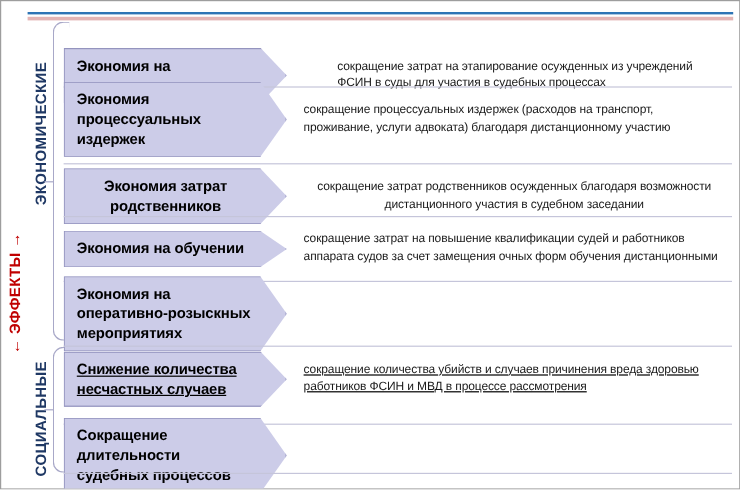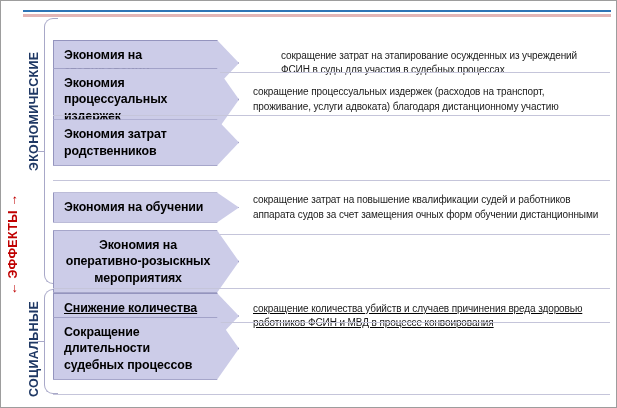--- a/index.html
+++ b/index.html
@@ -175,49 +175,50 @@
       <div class="desc">сокращение затрат на этапирование осужденных из учреждений ФСИН в суды для участия в судебных процессах</div>
     </div>
 
     <div class="row" style="top:71px;height:54px;">
       <div class="chip">
         <span class="chip-text">Экономия процессуальных издержек</span>
       </div>
       <div class="desc">сокращение процессуальных издержек (расходов на транспорт, проживание, услуги адвоката) благодаря дистанционному участию</div>
     </div>
 
-    <div class="row" style="top:114px;height:54px;">
+    <div class="row" style="top:135px;height:54px;text-align:center;">
       <div class="chip">
         <span class="chip-text">Экономия затрат родственников</span>
       </div>
+      <div class="desc">сокращение затрат родственников осужденных благодаря возможности дистанционного участия в судебном заседании</div>
     </div>
 
     <div class="row" style="top:179px;height:54px;">
       <div class="chip">
         <span class="chip-text">Экономия на обучении</span>
       </div>
-      <div class="desc">сокращение затрат на повышение квалификации судей и работников аппарата судов за счет замещения очных форм обучении дистанционными</div>
-    </div>
-
-    <div class="row" style="top:233px;height:54px;text-align:center;">
+      <div class="desc">сокращение затрат на повышение квалификации судей и работников аппарата судов за счет замещения очных форм обучения дистанционными</div>
+    </div>
+
+    <div class="row" style="top:233px;height:54px;">
       <div class="chip">
         <span class="chip-text">Экономия на оперативно-розыскных мероприятиях</span>
       </div>
     </div>
 
     <div class="group-gap" style="top:287px;"></div>
 
     <div class="row first-of-group" style="top:289px;height:52px;text-decoration:underline;">
       <div class="chip">
         <span class="chip-text">Снижение количества несчастных случаев</span>
       </div>
-      <div class="desc">сокращение количества убийств и случаев причинения вреда здоровью работников ФСИН и МВД в процессе конвоирования</div>
-    </div>
-
-    <div class="row" style="top:321px;height:52px;">
+      <div class="desc">сокращение количества убийств и случаев причинения вреда здоровью работников ФСИН и МВД в процессе рассмотрения</div>
+    </div>
+
+    <div class="row" style="top:352px;height:52px;">
       <div class="chip">
         <span class="chip-text">Сокращение длительности судебных процессов</span>
       </div>
     </div>
 
     <div class="group-gap" style="top:393px;"></div>
 
   </div>
 </div>
 

